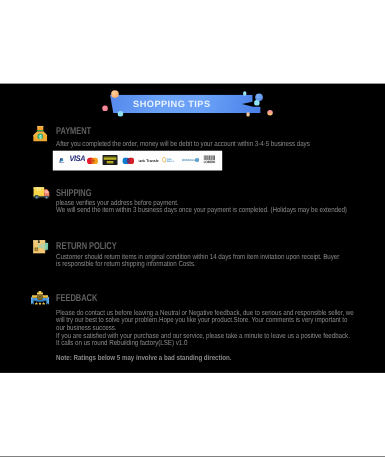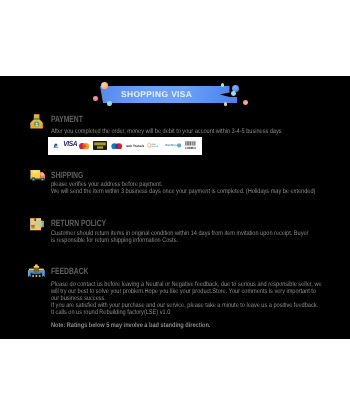--- a/index.html
+++ b/index.html
@@ -40,21 +40,21 @@
      display:flex;align-items:center;padding:0 2px;box-sizing:border-box;}
   .pmi{flex:0 0 auto;display:flex;align-items:center;justify-content:center;}
 </style>
 </head>
 <body>
 
 <div id="card"></div>
 
 <div id="banner-wrap">
   <div id="banner">
-    <span id="banner-text">SHOPPING VISA</span>
+    <span id="banner-text">SHOPPING TIPS</span>
   </div>
 </div>
 
 <div id="deco">
   <i class="dot d1"></i>
   <i class="dot d2"></i>
   <i class="dot d3"></i>
   <i class="dot d4"></i>
   <i class="dot d5"></i>
   <i class="dot d6"></i>

